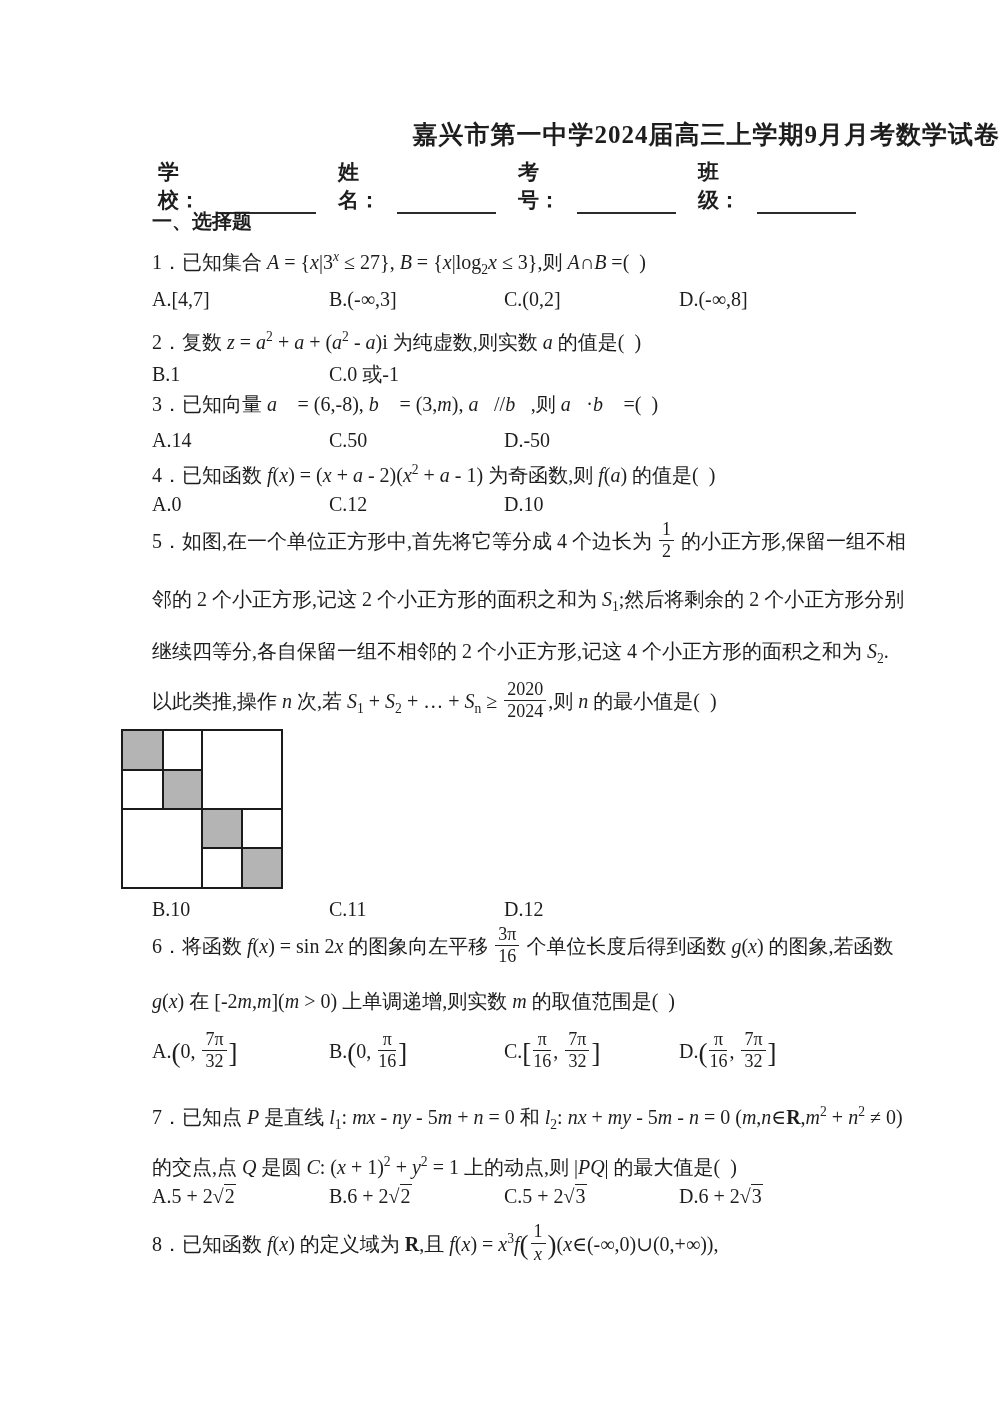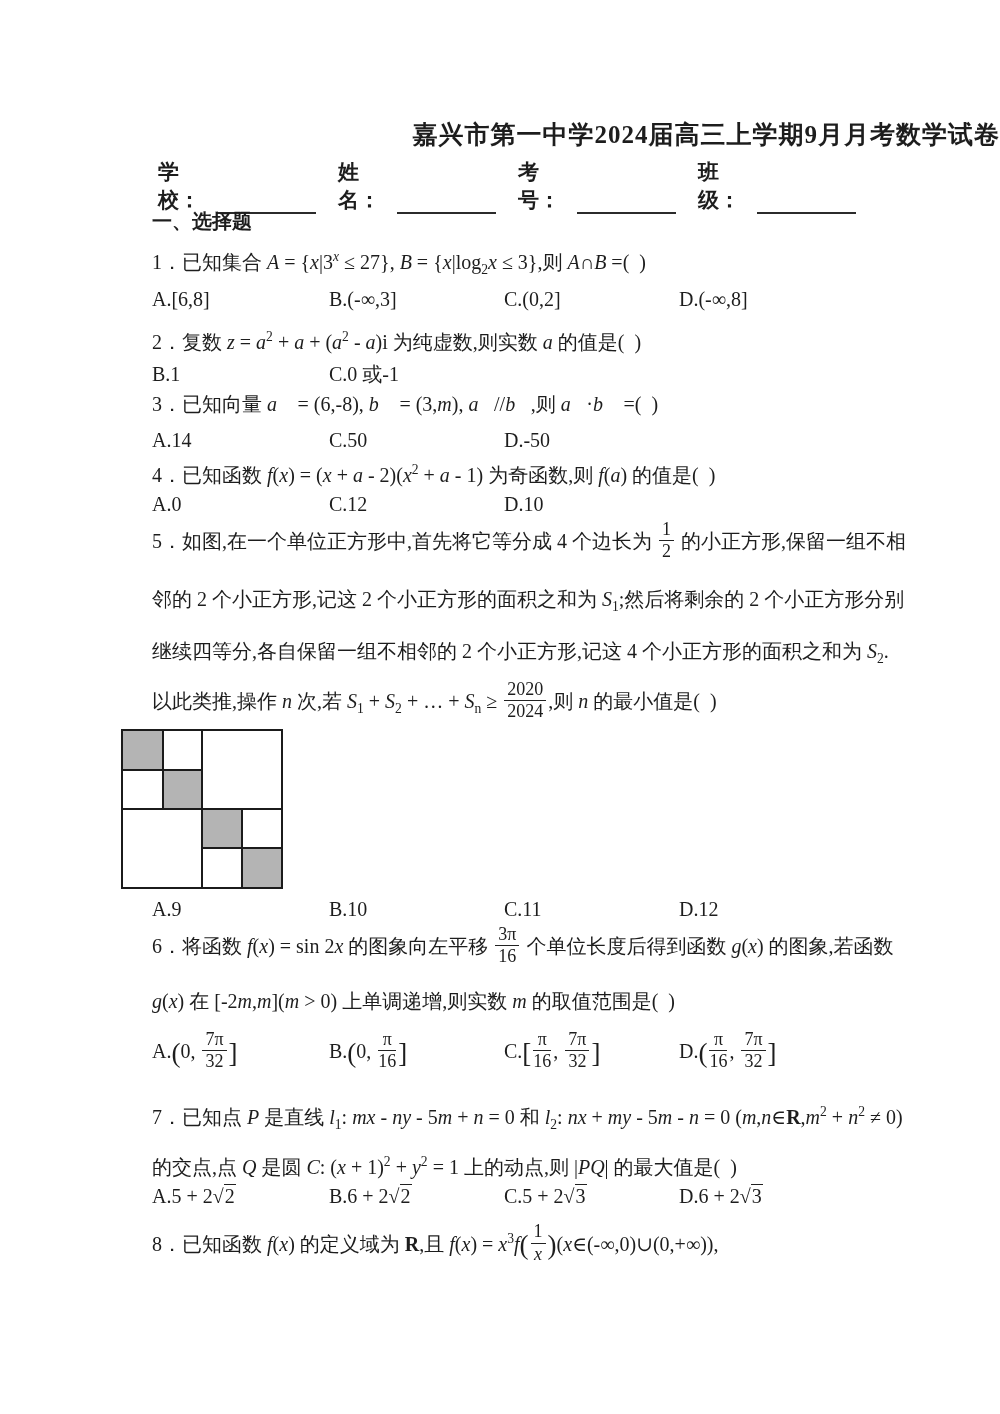--- a/index.html
+++ b/index.html
@@ -57,21 +57,21 @@
     <span class="info-field">
         <span>班级：</span>
         <span class="blank"></span>
       </span>
   </div>
 
   <div class="row section-title" style="top:205px">一、选择题</div>
 
   <div class="row" style="top:240px">1．已知集合 <i>A</i> = {<i>x</i>|3<sup><i>x</i></sup> ≤ 27}, <i>B</i> = {<i>x</i>|log<sub>2</sub><i>x</i> ≤ 3},则 <i>A</i>∩<i>B</i> =(&nbsp;&nbsp;)</div>
   <div class="row opts" style="top:283px">
-    <span>A.[6,8]</span>
+    <span>A.[4,7]</span>
     <span>B.(-∞,3]</span>
     <span>C.(0,2]</span>
     <span>D.(-∞,8]</span>
   </div>
 
   <div class="row" style="top:320px">2．复数 <i>z</i> = <i>a</i><sup>2</sup> + <i>a</i> + (<i>a</i><sup>2</sup> - <i>a</i>)i 为纯虚数,则实数 <i>a</i> 的值是(&nbsp;&nbsp;)</div>
   <div class="row opts" style="top:358px">
     <span>B.1</span>
     <span>C.0 或-1</span>
   </div>
@@ -102,21 +102,20 @@
     <div class="fcell c3"></div>
     <div class="fl lv-mid"></div>
     <div class="fl lh-mid"></div>
     <div class="fl lv-q1"></div>
     <div class="fl lh-q1"></div>
     <div class="fl lv-q4"></div>
     <div class="fl lh-q4"></div>
   </div>
 
   <div class="row opts" style="top:893px">
-    <span>A.9</span>
     <span>B.10</span>
     <span>C.11</span>
     <span>D.12</span>
   </div>
 
   <div class="row" style="top:925px">6．将函数 <i>f</i>(<i>x</i>) = sin 2<i>x</i> 的图象向左平移 <span class="frac"><span class="num">3π</span><span class="den">16</span></span> 个单位长度后得到函数 <i>g</i>(<i>x</i>) 的图象,若函数</div>
   <div class="row" style="top:985px"><i>g</i>(<i>x</i>) 在 [-2<i>m</i>,<i>m</i>](<i>m</i> &gt; 0) 上单调递增,则实数 <i>m</i> 的取值范围是(&nbsp;&nbsp;)</div>
   <div class="row opts" style="top:1030px">
     <span>A.<span class="bigp">(</span>0, <span class="frac"><span class="num">7π</span><span class="den">32</span></span><span class="bigp">]</span></span>
     <span>B.<span class="bigp">(</span>0, <span class="frac"><span class="num">π</span><span class="den">16</span></span><span class="bigp">]</span></span>

